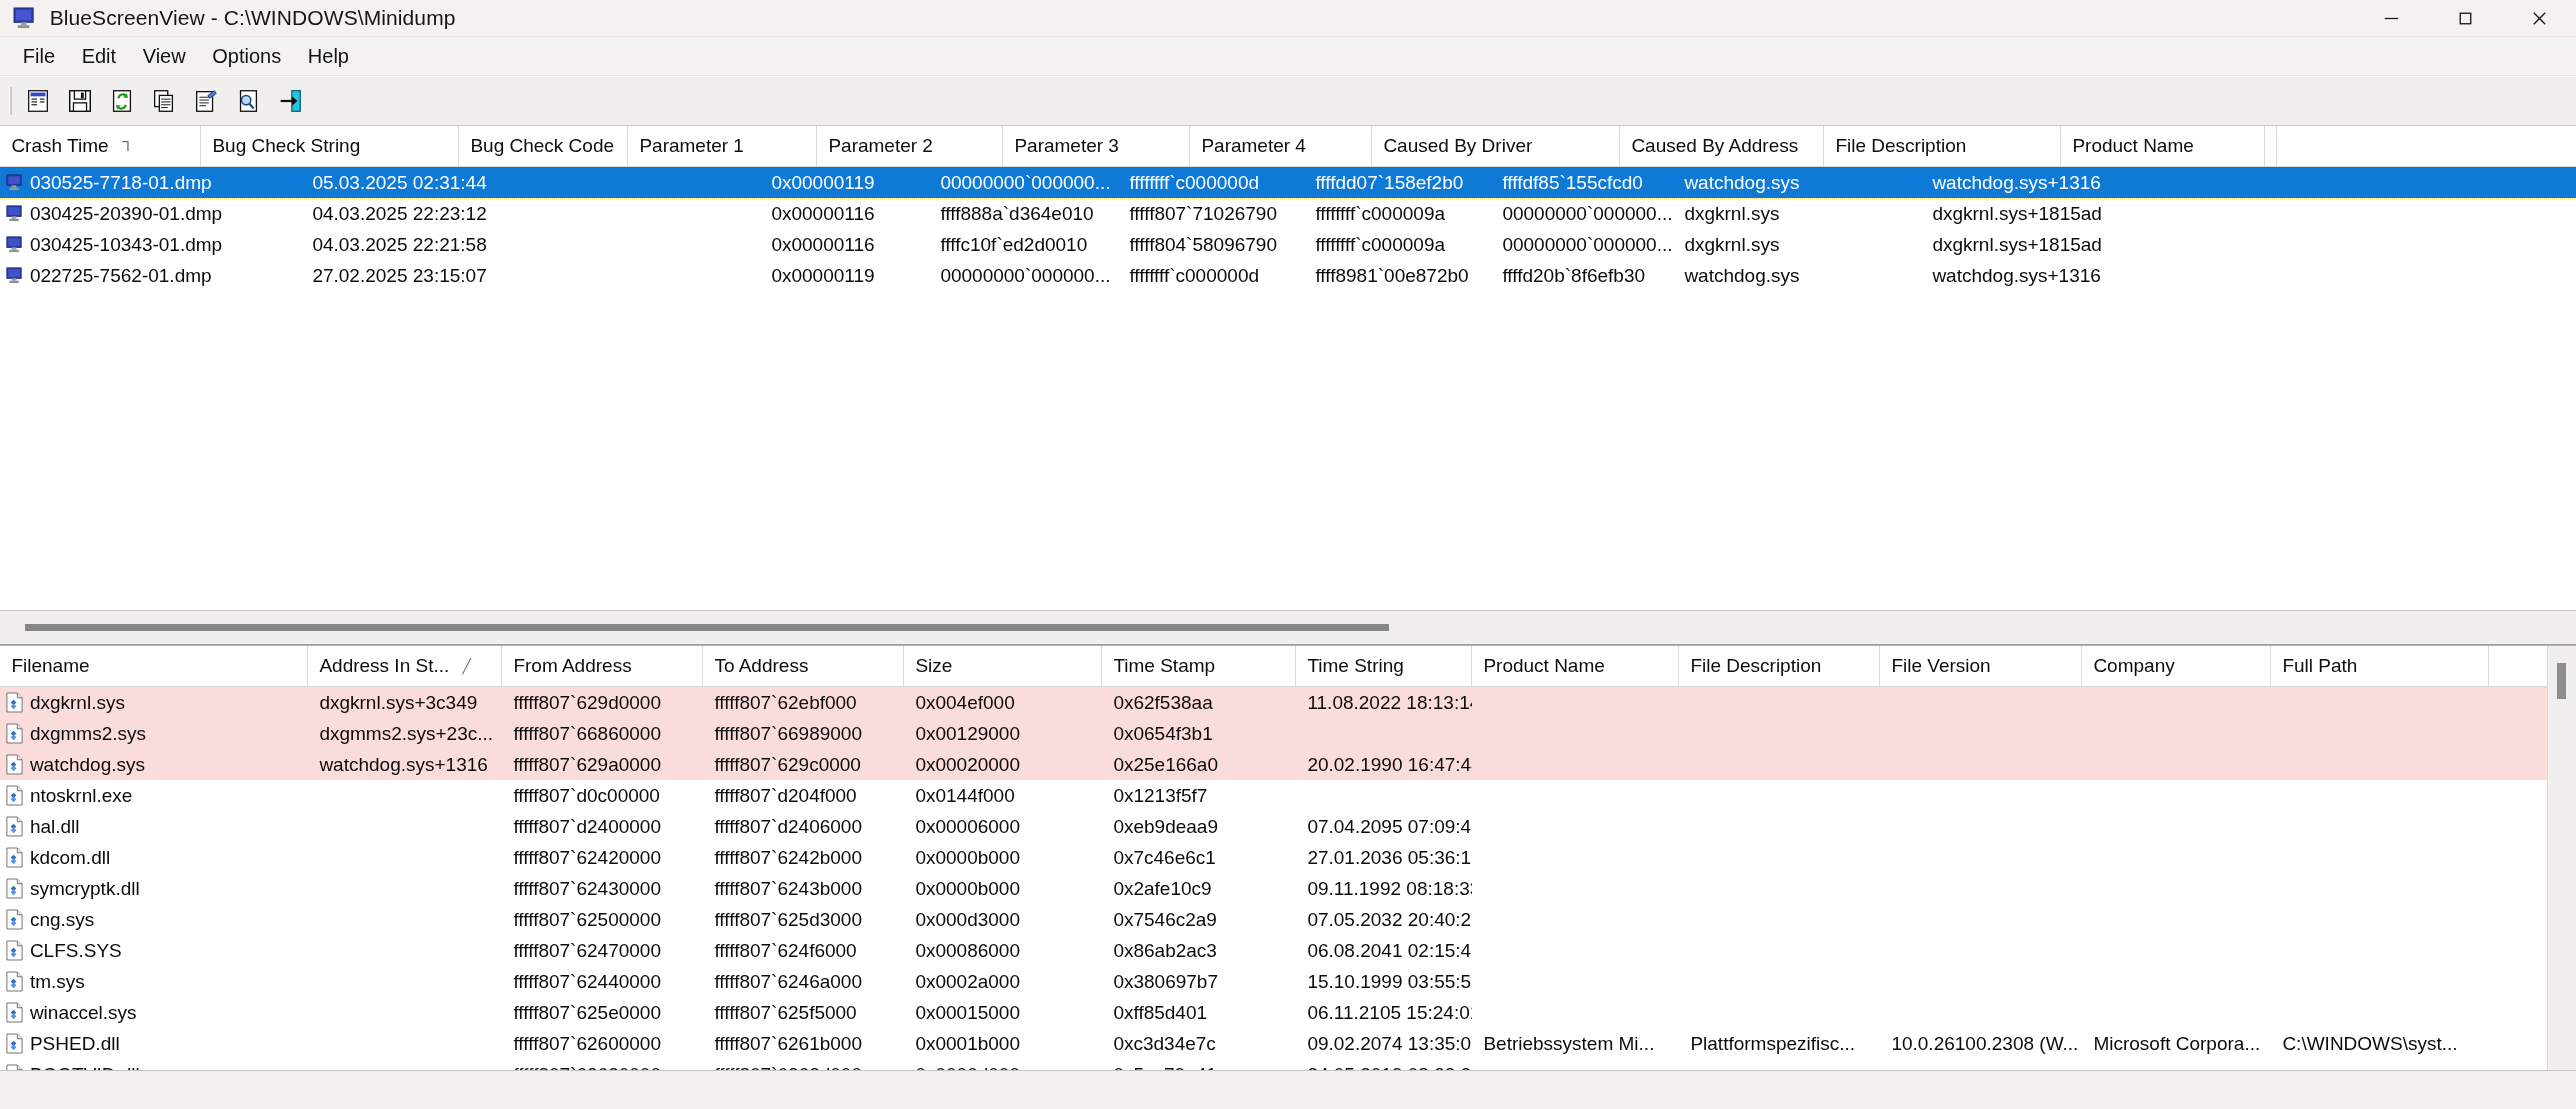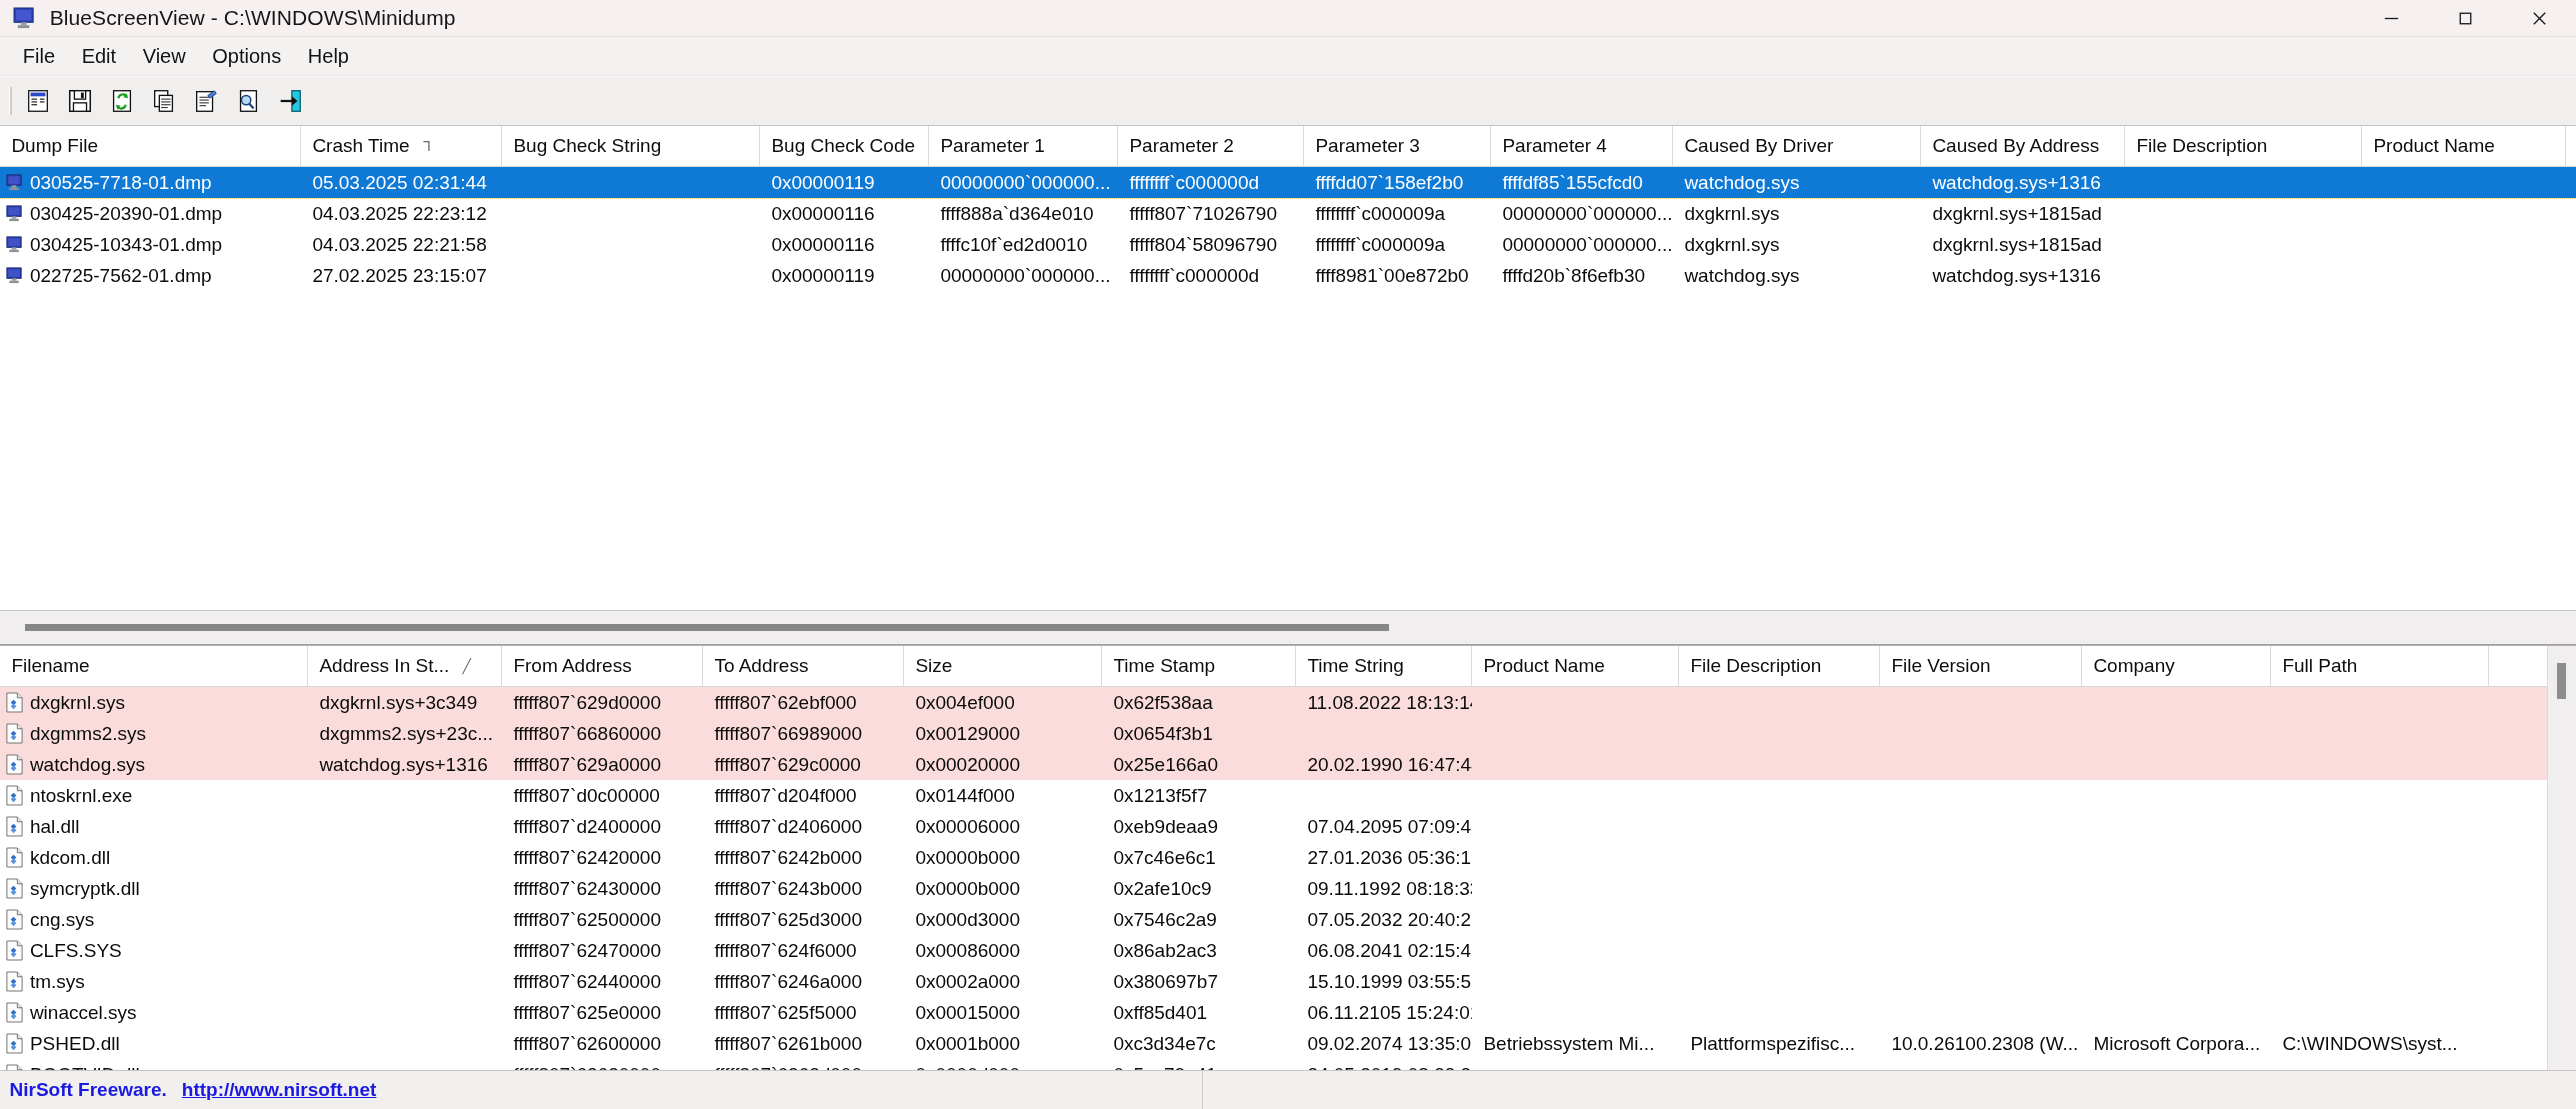--- a/index.html
+++ b/index.html
@@ -198,23 +198,20 @@
       <svg width="28" height="28" viewBox="0 0 30 30">
         <rect x="17" y="4" width="9" height="22" fill="#24c6e0" stroke="#0e5f73" stroke-width="1.4"></rect>
         <line x1="5" y1="15" x2="17" y2="15" stroke="#111" stroke-width="2.4"></line>
         <polygon points="17,10 23,15 17,20" fill="#111"></polygon>
       </svg>
     </div>
   </div>
 
   <div class="pane-top">
     <div class="hdr" id="crash-hdr">
-        <div class="cell" style="width: 301px; min-width: 301px;">
-          <span>Dump File</span>
-        </div>
         <div class="cell" style="width: 201px; min-width: 201px;">
           <span>Crash Time</span>
           <span class="sort" style="transform: scaleX(-1); display: inline-block;">Γ</span>
         </div>
         <div class="cell" style="width: 258px; min-width: 258px;">
           <span>Bug Check String</span>
         </div>
         <div class="cell" style="width: 169px; min-width: 169px;">
           <span>Bug Check Code</span>
         </div>
@@ -1088,21 +1085,17 @@
             <span></span>
           </div>
         </div>
       </div>
     <div class="vscroll">
       <div class="vthumb"></div>
     </div>
   </div>
 
   <div class="statusbar">
-    <div class="status-cell link" style="width:1203px;">
-      <span>NirSoft Freeware.</span>
-      <span class="url">http://www.nirsoft.net</span>
-    </div>
     <div class="status-grip"></div>
   </div>
 
 </div>
 
 
 </body></html>

